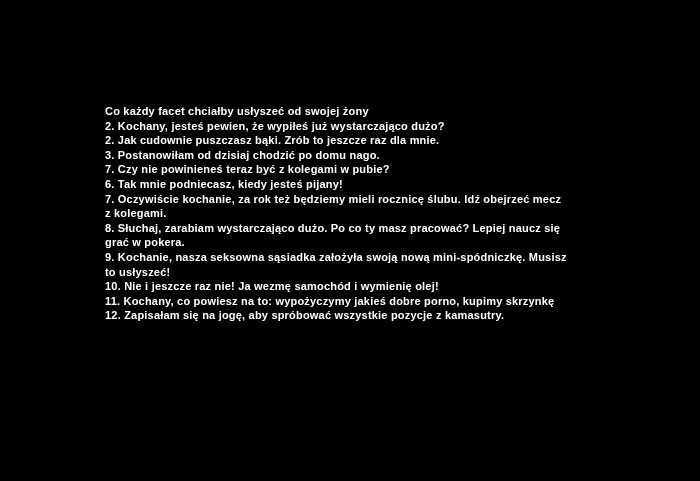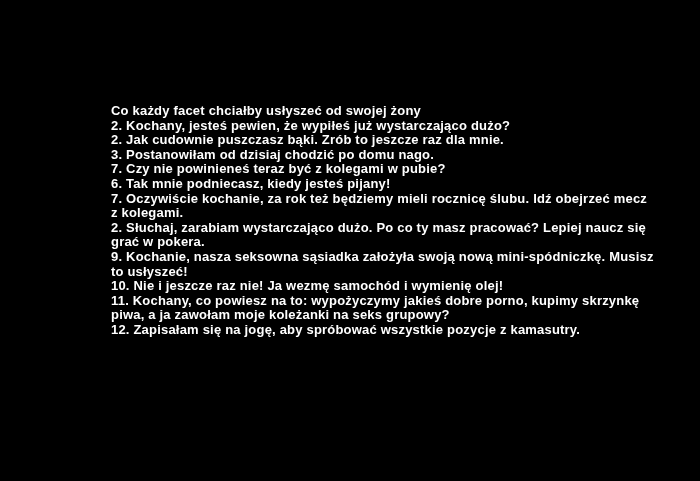--- a/index.html
+++ b/index.html
@@ -17,25 +17,25 @@
     font-family: "Liberation Sans", sans-serif;
   }
   .page {
     position: relative;
     width: 700px;
     height: 481px;
     background: var(--bg);
   }
   .text-block {
     position: absolute;
-    left: 111px;
+    left: 105px;
     top: 104px;
     width: 480px;
     color: var(--fg);
-    font-size: 13px;
+    font-size: 11px;
     font-weight: bold;
     line-height: 14.6px;
     letter-spacing: 0.2px;
   }
   .line {
     white-space: nowrap;
     height: 14.6px;
   }
 </style>
 </head>
@@ -44,22 +44,21 @@
 <div class="page">
   <div class="text-block">
     <div class="line">Co każdy facet chciałby usłyszeć od swojej żony</div>
     <div class="line">2. Kochany, jesteś pewien, że wypiłeś już wystarczająco dużo?</div>
     <div class="line">2. Jak cudownie puszczasz bąki. Zrób to jeszcze raz dla mnie.</div>
     <div class="line">3. Postanowiłam od dzisiaj chodzić po domu nago.</div>
     <div class="line">7. Czy nie powinieneś teraz być z kolegami w pubie?</div>
     <div class="line">6. Tak mnie podniecasz, kiedy jesteś pijany!</div>
     <div class="line">7. Oczywiście kochanie, za rok też będziemy mieli rocznicę ślubu. Idź obejrzeć mecz</div>
     <div class="line">z kolegami.</div>
-    <div class="line">2. Słuchaj, zarabiam wystarczająco dużo. Po co ty masz pracować? Lepiej naucz się</div>
+    <div class="line">8. Słuchaj, zarabiam wystarczająco dużo. Po co ty masz pracować? Lepiej naucz się</div>
     <div class="line">grać w pokera.</div>
     <div class="line">9. Kochanie, nasza seksowna sąsiadka założyła swoją nową mini-spódniczkę. Musisz</div>
     <div class="line">to usłyszeć!</div>
     <div class="line">10. Nie i jeszcze raz nie! Ja wezmę samochód i wymienię olej!</div>
     <div class="line">11. Kochany, co powiesz na to: wypożyczymy jakieś dobre porno, kupimy skrzynkę</div>
-    <div class="line">piwa, a ja zawołam moje koleżanki na seks grupowy?</div>
     <div class="line">12. Zapisałam się na jogę, aby spróbować wszystkie pozycje z kamasutry.</div>
   </div>
 </div>
 
 </body></html>

